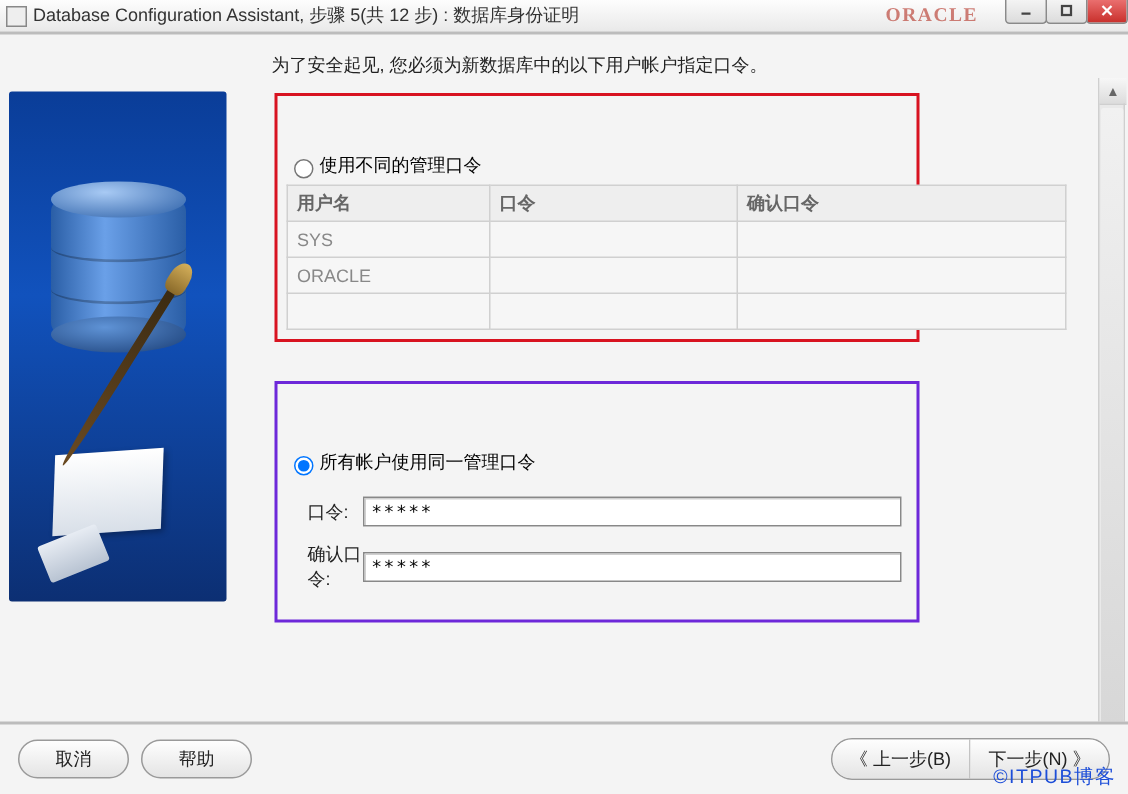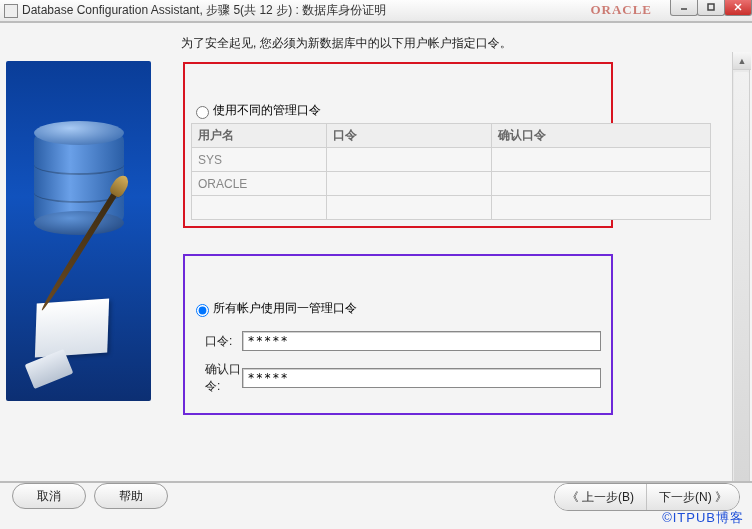--- a/index.html
+++ b/index.html
@@ -227,21 +227,21 @@
     letter-spacing: 1px;
     box-shadow: inset 1px 1px 0 #d0d0d0;
   }
   .pwd-wide-wrap { width: 440px; display:flex; }
   .footer {
     position: absolute;
     left: 0; right: 0; bottom: 0;
     border-top: 2px solid #bcbcbc;
     height: 48px;
     display: flex;
-    align-items: flex-start;
+    align-items: center;
     padding: 0 12px;
     background: #f4f4f4;
   }
   .btn {
     height: 26px;
     min-width: 74px;
     border: 1px solid #9a9a9a;
     border-radius: 14px;
     background: linear-gradient(#fefefe,#e4e4e4);
     display: inline-flex;

